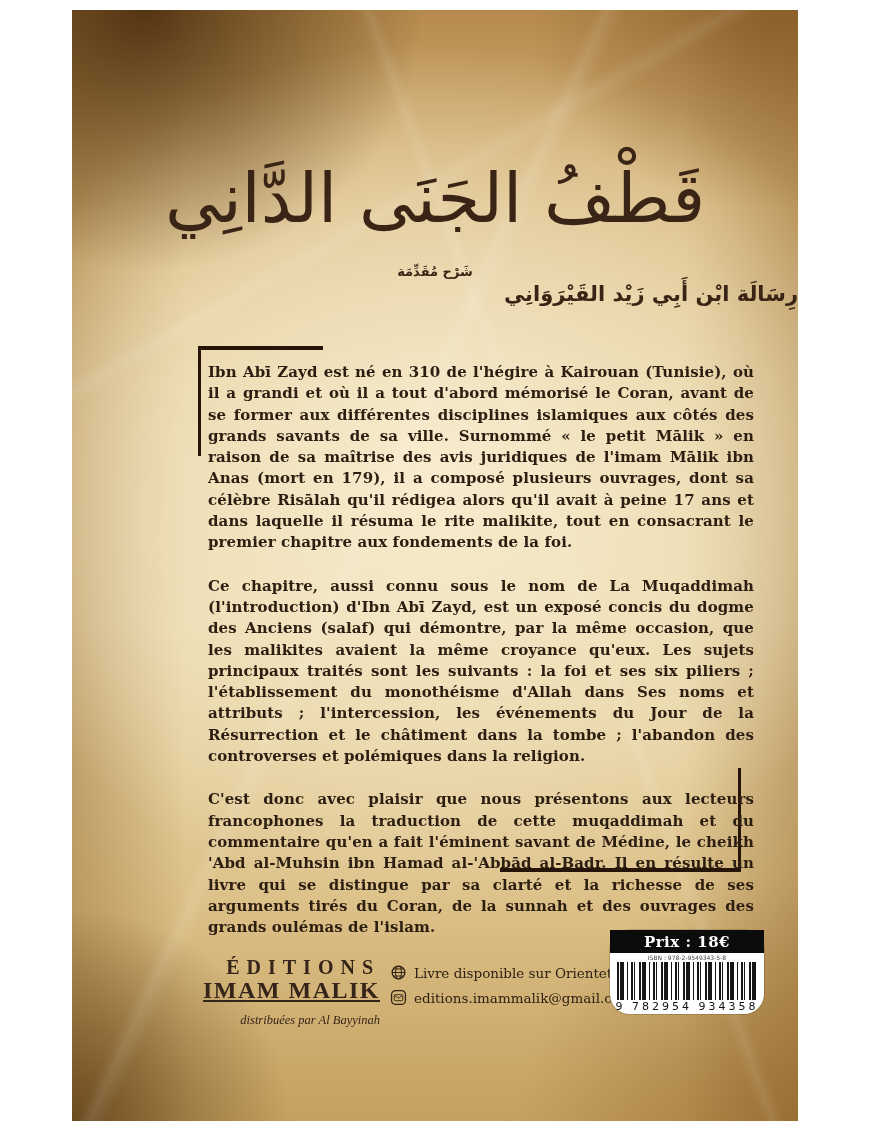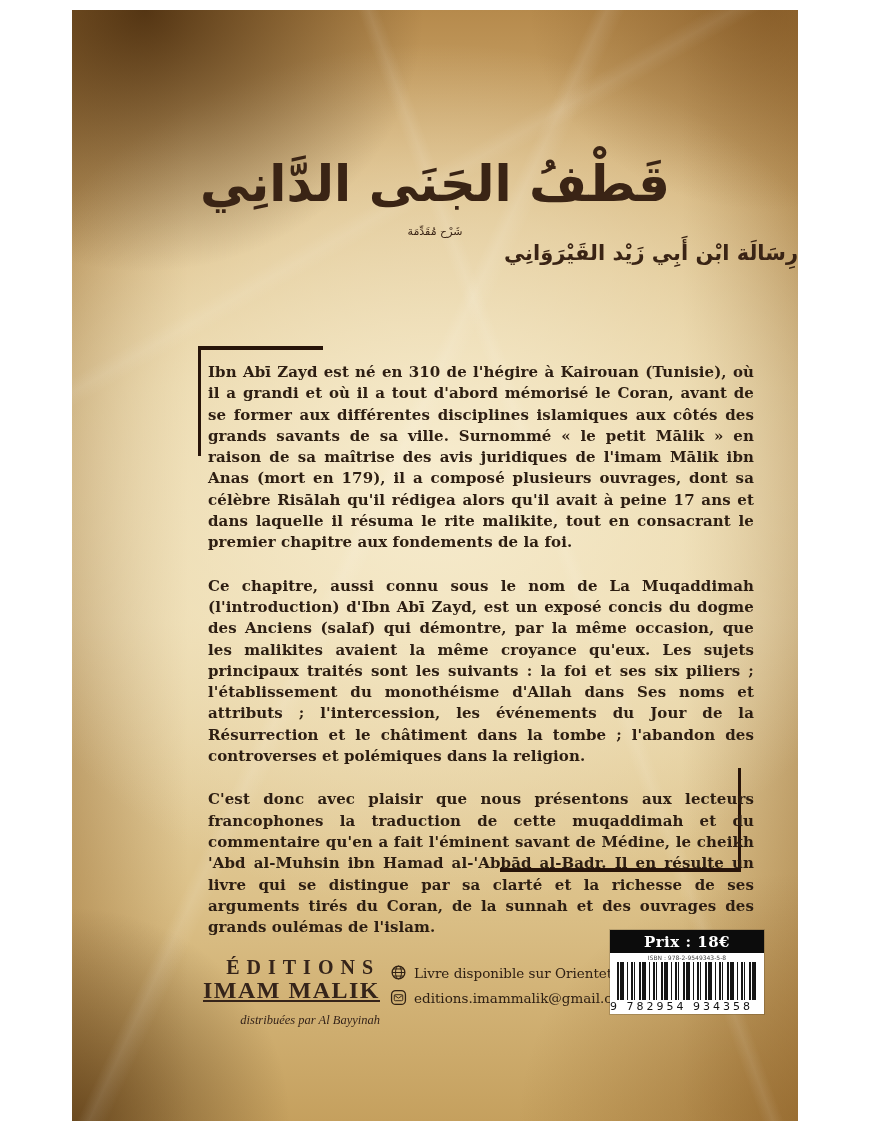--- a/index.html
+++ b/index.html
@@ -16,22 +16,22 @@
       radial-gradient(ellipse 50% 32% at 0% 100%, rgba(80,50,16,.72) 0%, rgba(80,50,16,0) 60%),
       radial-gradient(ellipse 62% 36% at 100% 100%, rgba(140,95,38,.62) 0%, rgba(140,95,38,0) 62%),
       radial-gradient(ellipse 85% 50% at 50% 42%, rgba(248,238,210,.92) 0%, rgba(242,227,190,.55) 48%, rgba(242,227,190,0) 78%),
       linear-gradient(90deg, rgba(148,104,46,.45) 0%, rgba(148,104,46,0) 16%, rgba(148,104,46,0) 84%, rgba(148,104,46,.45) 100%),
       linear-gradient(180deg, #b68a4c 0%, #d2b077 14%, #e6d2a2 34%, #ecdcb2 55%, #dcc189 80%, #c5a05e 100%);
     background-color:#e4d0a4;
   }
 
   
   .arabic-block{position:absolute;left:0;right:0;top:138px;text-align:center;color:#3a2415;}
-  .arabic-main{font-family:"DejaVu Sans",sans-serif;font-weight:700;font-size:50px;line-height:1.45;}
-  .arabic-sub1{font-family:"DejaVu Sans",sans-serif;font-weight:400;font-size:11px;margin-top:4px;}
+  .arabic-main{font-family:"DejaVu Sans",sans-serif;font-weight:400;font-size:69px;line-height:1.45;}
+  .arabic-sub1{font-family:"DejaVu Sans",sans-serif;font-weight:700;font-size:13px;margin-top:16px;}
   .arabic-sub2{font-family:"DejaVu Sans",sans-serif;font-weight:700;font-size:21px;margin-top:3px;text-align:right;}
 
   
   .bracket-tl{position:absolute;left:126px;top:336px;width:122px;height:106px;
     border-top:4px solid #271409;border-left:3px solid #271409;}
   .bracket-br{position:absolute;left:428px;top:758px;width:238px;height:100px;
     border-bottom:4px solid #271409;border-right:3px solid #271409;}
 
   
   .text-block{position:absolute;left:136px;top:352px;width:546px;color:#2d1e12;
@@ -45,33 +45,33 @@
   .pub-line2{font-family:"Liberation Serif",serif;font-weight:700;font-size:24px;letter-spacing:1.5px;line-height:24px;text-decoration:underline;}
   .pub-tagline{font-family:"Liberation Serif",serif;font-style:italic;font-size:12.5px;line-height:16px;margin-top:10px;}
 
   .contacts{position:absolute;left:318px;top:950px;color:#2f2013;}
   .contact-row{display:flex;align-items:center;height:25px;}
   .contact-row .cicon{width:17px;height:17px;margin-right:7px;flex:0 0 auto;display:block;}
   .contact-text{font-family:"DejaVu Serif",serif;font-size:13.5px;font-weight:500;white-space:nowrap;}
 
   
   .barcode-label{position:absolute;left:538px;top:920px;width:154px;height:84px;background:#ffffff;
-    box-shadow:0 0 0 1px rgba(0,0,0,.15);}
+    box-shadow:0 0 0 1px rgba(0,0,0,.15);border-radius:20px;}
   .price-band{background:#0c0c0c;color:#ffffff;height:23px;display:flex;align-items:center;justify-content:center;
     font-family:"DejaVu Serif",serif;font-weight:700;font-size:15px;letter-spacing:.5px;}
   .isbn-line{font-family:"DejaVu Sans",sans-serif;font-size:6px;color:#444;text-align:center;line-height:7px;margin-top:1px;}
   .bars{height:38px;margin:1px 7px 0 7px;
     background:
       repeating-linear-gradient(90deg,
         #161616 0 2px, #ffffff 2px 3px,
         #161616 3px 7px, #ffffff 7px 10px,
         #161616 10px 11px, #ffffff 11px 14px,
         #161616 14px 16px, #ffffff 16px 17px,
         #161616 17px 18px, #ffffff 18px 22px);}
-  .digits{font-family:"DejaVu Sans",sans-serif;font-size:11px;color:#111;text-align:left;
+  .digits{font-family:"DejaVu Sans",sans-serif;font-size:11px;color:#111;text-align:center;
     letter-spacing:3px;line-height:13px;margin-top:0;}
 </style>
 </head>
 <body>
 
 <div class="cover">
 
   <div class="arabic-block" dir="rtl">
     <div class="arabic-main">قَطْفُ الجَنَى الدَّانِي</div>
     <div class="arabic-sub1">شَرْح مُقَدِّمَة</div>

